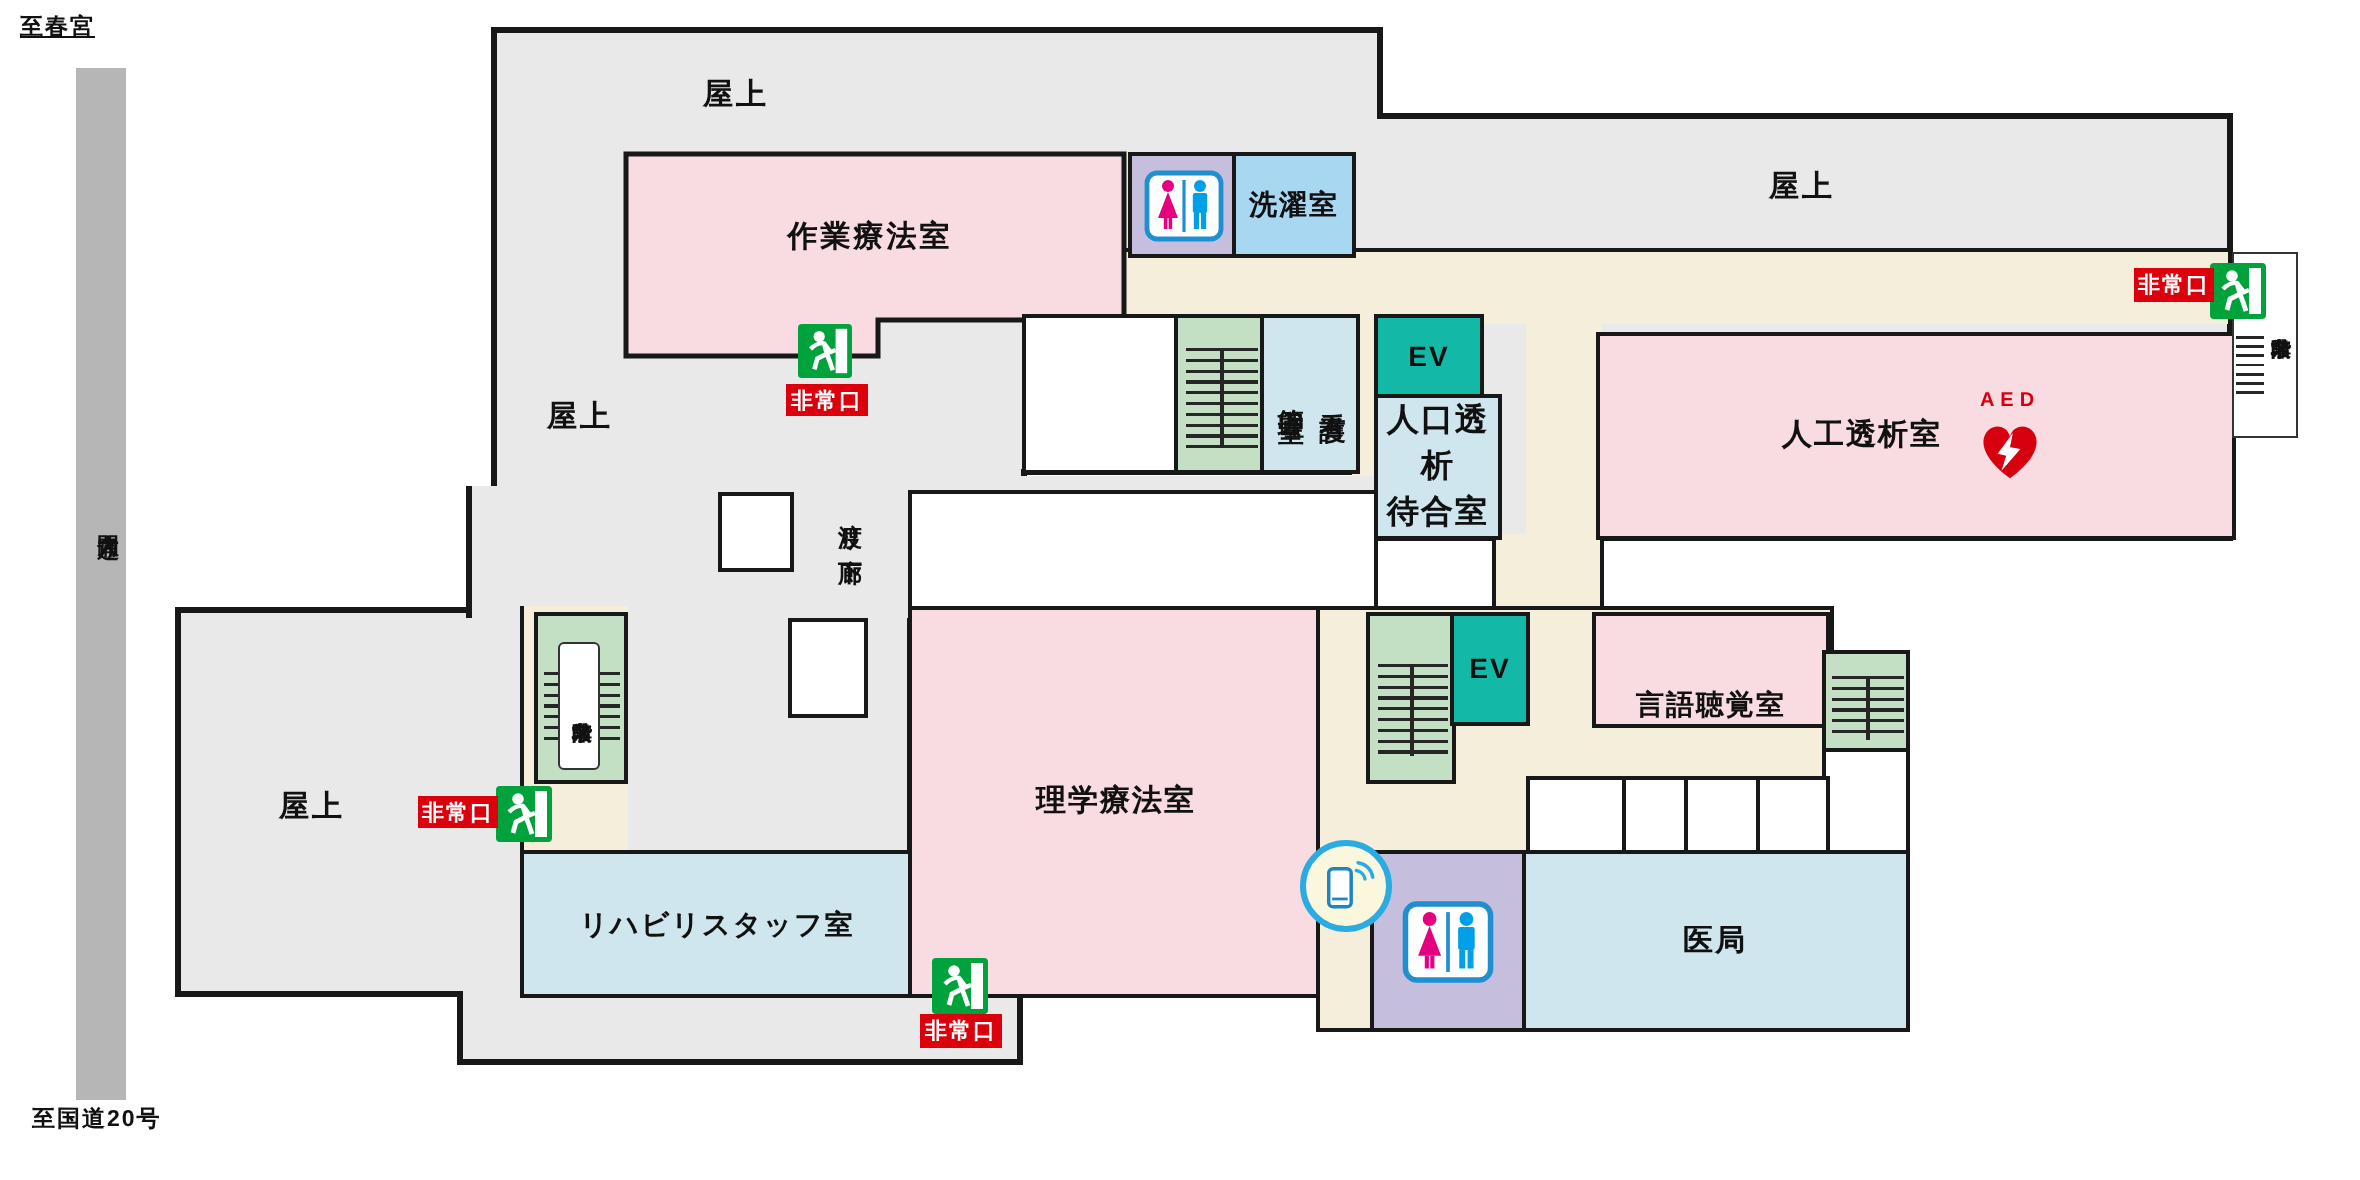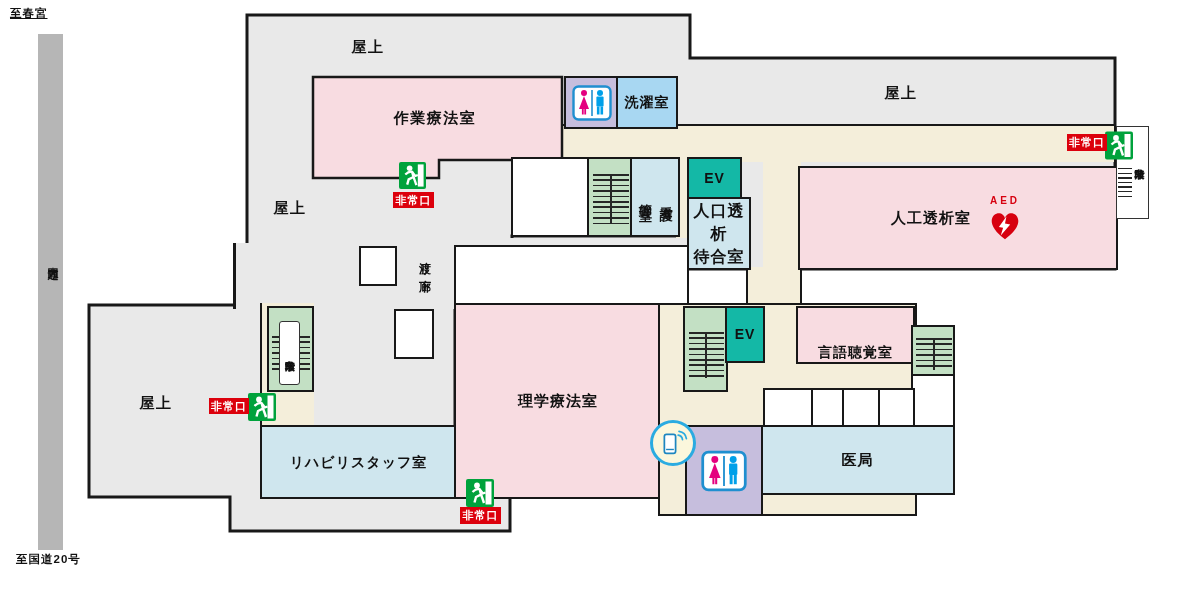--- a/index.html
+++ b/index.html
@@ -150,21 +150,21 @@
   </div>
   <div class="stairs" style="left:911px;top:325px;width:44px;height:53px;">
     <div class="hatch" style="left:3px;top:11px;width:36px;height:32px;"></div>
   </div>
   <div class="abs whitebg" style="left:911px;top:374px;width:44px;height:55px;border:2px solid #181818;"></div>
   <div class="abs whitebg" style="left:763px;top:388px;width:152px;height:41px;border:2px solid #181818;">
     <div class="divider" style="left:46px;"></div>
     <div class="divider" style="left:77px;"></div>
     <div class="divider" style="left:113px;"></div>
   </div>
-  <div class="room lblue" style="left:760px;top:425px;width:195px;height:70px;font-size:15px;">
+  <div class="room lblue" style="left:760px;top:425px;width:195px;height:91px;font-size:15px;">
     <span>医局</span>
   </div>
   <div class="room purple" style="left:685px;top:425px;width:78px;height:91px;">
     <svg width="46" height="42" viewBox="0 0 40 36">
       <rect x="1.5" y="1.5" width="37" height="33" rx="5" fill="#fff" stroke="#1f8fd0" stroke-width="2.4"></rect>
       <line x1="20" y1="5" x2="20" y2="31" stroke="#1f8fd0" stroke-width="1.6"></line>
       <circle cx="12" cy="8" r="3" fill="#e4007f"></circle>
       <polygon points="12,11 17,24 7,24" fill="#e4007f"></polygon>
       <rect x="9.9" y="24" width="1.8" height="5.5" fill="#e4007f"></rect>
       <rect x="12.3" y="24" width="1.8" height="5.5" fill="#e4007f"></rect>

